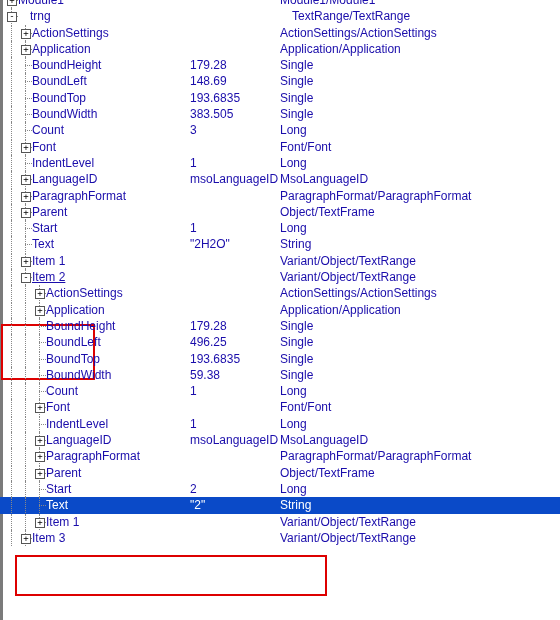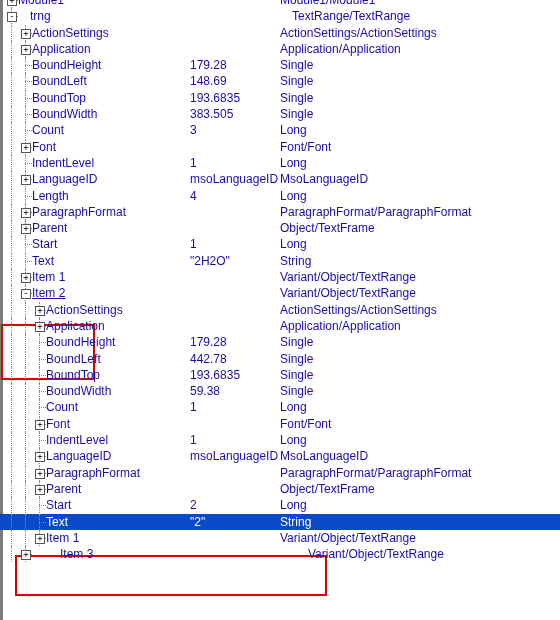--- a/index.html
+++ b/index.html
@@ -32,38 +32,37 @@
       <div class="row"><span class="gutter" style="padding-left: 4px;"><span class="seg"><span class="v"></span></span><span class="seg node"><span class="v"></span><span class="h"></span><span class="box">+</span></span></span><span class="col-name" style="width: 158px;">ActionSettings</span><span class="col-val"></span><span class="col-type">ActionSettings/ActionSettings</span></div>
       <div class="row"><span class="gutter" style="padding-left: 4px;"><span class="seg"><span class="v"></span></span><span class="seg node"><span class="v"></span><span class="h"></span><span class="box">+</span></span></span><span class="col-name" style="width: 158px;">Application</span><span class="col-val"></span><span class="col-type">Application/Application</span></div>
       <div class="row"><span class="gutter" style="padding-left: 4px;"><span class="seg"><span class="v"></span></span><span class="seg"><span class="v"></span><span class="h"></span></span></span><span class="col-name" style="width: 158px;">BoundHeight</span><span class="col-val">179.28</span><span class="col-type">Single</span></div>
       <div class="row"><span class="gutter" style="padding-left: 4px;"><span class="seg"><span class="v"></span></span><span class="seg"><span class="v"></span><span class="h"></span></span></span><span class="col-name" style="width: 158px;">BoundLeft</span><span class="col-val">148.69</span><span class="col-type">Single</span></div>
       <div class="row"><span class="gutter" style="padding-left: 4px;"><span class="seg"><span class="v"></span></span><span class="seg"><span class="v"></span><span class="h"></span></span></span><span class="col-name" style="width: 158px;">BoundTop</span><span class="col-val">193.6835</span><span class="col-type">Single</span></div>
       <div class="row"><span class="gutter" style="padding-left: 4px;"><span class="seg"><span class="v"></span></span><span class="seg"><span class="v"></span><span class="h"></span></span></span><span class="col-name" style="width: 158px;">BoundWidth</span><span class="col-val">383.505</span><span class="col-type">Single</span></div>
       <div class="row"><span class="gutter" style="padding-left: 4px;"><span class="seg"><span class="v"></span></span><span class="seg"><span class="v"></span><span class="h"></span></span></span><span class="col-name" style="width: 158px;">Count</span><span class="col-val">3</span><span class="col-type">Long</span></div>
       <div class="row"><span class="gutter" style="padding-left: 4px;"><span class="seg"><span class="v"></span></span><span class="seg node"><span class="v"></span><span class="h"></span><span class="box">+</span></span></span><span class="col-name" style="width: 158px;">Font</span><span class="col-val"></span><span class="col-type">Font/Font</span></div>
       <div class="row"><span class="gutter" style="padding-left: 4px;"><span class="seg"><span class="v"></span></span><span class="seg"><span class="v"></span><span class="h"></span></span></span><span class="col-name" style="width: 158px;">IndentLevel</span><span class="col-val">1</span><span class="col-type">Long</span></div>
       <div class="row"><span class="gutter" style="padding-left: 4px;"><span class="seg"><span class="v"></span></span><span class="seg node"><span class="v"></span><span class="h"></span><span class="box">+</span></span></span><span class="col-name" style="width: 158px;">LanguageID</span><span class="col-val">msoLanguageID</span><span class="col-type">MsoLanguageID</span></div>
-      <div class="row"><span class="gutter" style="padding-left: 4px;"><span class="seg"><span class="v"></span></span><span class="seg"><span class="v"></span><span class="h"></span></span></span><span class="col-name" style="width: 158px;">Length</span><span class="col-val">4</span><span class="col-type">Long</span></div>
       <div class="row"><span class="gutter" style="padding-left: 4px;"><span class="seg"><span class="v"></span></span><span class="seg node"><span class="v"></span><span class="h"></span><span class="box">+</span></span></span><span class="col-name" style="width: 158px;">ParagraphFormat</span><span class="col-val"></span><span class="col-type">ParagraphFormat/ParagraphFormat</span></div>
       <div class="row"><span class="gutter" style="padding-left: 4px;"><span class="seg"><span class="v"></span></span><span class="seg node"><span class="v"></span><span class="h"></span><span class="box">+</span></span></span><span class="col-name" style="width: 158px;">Parent</span><span class="col-val"></span><span class="col-type">Object/TextFrame</span></div>
       <div class="row"><span class="gutter" style="padding-left: 4px;"><span class="seg"><span class="v"></span></span><span class="seg"><span class="v"></span><span class="h"></span></span></span><span class="col-name" style="width: 158px;">Start</span><span class="col-val">1</span><span class="col-type">Long</span></div>
       <div class="row"><span class="gutter" style="padding-left: 4px;"><span class="seg"><span class="v"></span></span><span class="seg"><span class="v"></span><span class="h"></span></span></span><span class="col-name" style="width: 158px;">Text</span><span class="col-val">"2H2O"</span><span class="col-type">String</span></div>
       <div class="row"><span class="gutter" style="padding-left: 4px;"><span class="seg"><span class="v"></span></span><span class="seg node"><span class="v"></span><span class="h"></span><span class="box">+</span></span></span><span class="col-name" style="width: 158px;">Item 1</span><span class="col-val"></span><span class="col-type">Variant/Object/TextRange</span></div>
       <div class="row"><span class="gutter" style="padding-left: 4px;"><span class="seg"><span class="v"></span></span><span class="seg node"><span class="v"></span><span class="h"></span><span class="box">-</span></span></span><span class="col-name" style="width: 158px; text-decoration: underline;">Item 2</span><span class="col-val"></span><span class="col-type">Variant/Object/TextRange</span></div>
       <div class="row"><span class="gutter" style="padding-left: 4px;"><span class="seg"><span class="v"></span></span><span class="seg"><span class="v"></span></span><span class="seg node"><span class="v"></span><span class="h"></span><span class="box">+</span></span></span><span class="col-name" style="width: 144px;">ActionSettings</span><span class="col-val"></span><span class="col-type">ActionSettings/ActionSettings</span></div>
       <div class="row"><span class="gutter" style="padding-left: 4px;"><span class="seg"><span class="v"></span></span><span class="seg"><span class="v"></span></span><span class="seg node"><span class="v"></span><span class="h"></span><span class="box">+</span></span></span><span class="col-name" style="width: 144px;">Application</span><span class="col-val"></span><span class="col-type">Application/Application</span></div>
       <div class="row"><span class="gutter" style="padding-left: 4px;"><span class="seg"><span class="v"></span></span><span class="seg"><span class="v"></span></span><span class="seg"><span class="v"></span><span class="h"></span></span></span><span class="col-name" style="width: 144px;">BoundHeight</span><span class="col-val">179.28</span><span class="col-type">Single</span></div>
-      <div class="row"><span class="gutter" style="padding-left: 4px;"><span class="seg"><span class="v"></span></span><span class="seg"><span class="v"></span></span><span class="seg"><span class="v"></span><span class="h"></span></span></span><span class="col-name" style="width: 144px;">BoundLeft</span><span class="col-val">442.78</span><span class="col-type">Single</span></div>
+      <div class="row"><span class="gutter" style="padding-left: 4px;"><span class="seg"><span class="v"></span></span><span class="seg"><span class="v"></span></span><span class="seg"><span class="v"></span><span class="h"></span></span></span><span class="col-name" style="width: 144px;">BoundLeft</span><span class="col-val">496.25</span><span class="col-type">Single</span></div>
       <div class="row"><span class="gutter" style="padding-left: 4px;"><span class="seg"><span class="v"></span></span><span class="seg"><span class="v"></span></span><span class="seg"><span class="v"></span><span class="h"></span></span></span><span class="col-name" style="width: 144px;">BoundTop</span><span class="col-val">193.6835</span><span class="col-type">Single</span></div>
       <div class="row"><span class="gutter" style="padding-left: 4px;"><span class="seg"><span class="v"></span></span><span class="seg"><span class="v"></span></span><span class="seg"><span class="v"></span><span class="h"></span></span></span><span class="col-name" style="width: 144px;">BoundWidth</span><span class="col-val">59.38</span><span class="col-type">Single</span></div>
       <div class="row"><span class="gutter" style="padding-left: 4px;"><span class="seg"><span class="v"></span></span><span class="seg"><span class="v"></span></span><span class="seg"><span class="v"></span><span class="h"></span></span></span><span class="col-name" style="width: 144px;">Count</span><span class="col-val">1</span><span class="col-type">Long</span></div>
       <div class="row"><span class="gutter" style="padding-left: 4px;"><span class="seg"><span class="v"></span></span><span class="seg"><span class="v"></span></span><span class="seg node"><span class="v"></span><span class="h"></span><span class="box">+</span></span></span><span class="col-name" style="width: 144px;">Font</span><span class="col-val"></span><span class="col-type">Font/Font</span></div>
       <div class="row"><span class="gutter" style="padding-left: 4px;"><span class="seg"><span class="v"></span></span><span class="seg"><span class="v"></span></span><span class="seg"><span class="v"></span><span class="h"></span></span></span><span class="col-name" style="width: 144px;">IndentLevel</span><span class="col-val">1</span><span class="col-type">Long</span></div>
       <div class="row"><span class="gutter" style="padding-left: 4px;"><span class="seg"><span class="v"></span></span><span class="seg"><span class="v"></span></span><span class="seg node"><span class="v"></span><span class="h"></span><span class="box">+</span></span></span><span class="col-name" style="width: 144px;">LanguageID</span><span class="col-val">msoLanguageID</span><span class="col-type">MsoLanguageID</span></div>
       <div class="row"><span class="gutter" style="padding-left: 4px;"><span class="seg"><span class="v"></span></span><span class="seg"><span class="v"></span></span><span class="seg node"><span class="v"></span><span class="h"></span><span class="box">+</span></span></span><span class="col-name" style="width: 144px;">ParagraphFormat</span><span class="col-val"></span><span class="col-type">ParagraphFormat/ParagraphFormat</span></div>
       <div class="row"><span class="gutter" style="padding-left: 4px;"><span class="seg"><span class="v"></span></span><span class="seg"><span class="v"></span></span><span class="seg node"><span class="v"></span><span class="h"></span><span class="box">+</span></span></span><span class="col-name" style="width: 144px;">Parent</span><span class="col-val"></span><span class="col-type">Object/TextFrame</span></div>
       <div class="row"><span class="gutter" style="padding-left: 4px;"><span class="seg"><span class="v"></span></span><span class="seg"><span class="v"></span></span><span class="seg"><span class="v"></span><span class="h"></span></span></span><span class="col-name" style="width: 144px;">Start</span><span class="col-val">2</span><span class="col-type">Long</span></div>
       <div class="row sel"><span class="gutter" style="padding-left: 4px;"><span class="seg"><span class="v"></span></span><span class="seg"><span class="v"></span></span><span class="seg"><span class="v"></span><span class="h"></span></span></span><span class="col-name" style="width: 144px;">Text</span><span class="col-val">"2"</span><span class="col-type">String</span></div>
       <div class="row"><span class="gutter" style="padding-left: 4px;"><span class="seg"><span class="v"></span></span><span class="seg"><span class="v"></span></span><span class="seg node"><span class="v"></span><span class="h"></span><span class="box">+</span></span></span><span class="col-name" style="width: 144px;">Item 1</span><span class="col-val"></span><span class="col-type">Variant/Object/TextRange</span></div>
-      <div class="row"><span class="gutter" style="padding-left: 4px;"><span class="seg"><span class="v"></span></span><span class="seg node"><span class="v"></span><span class="h"></span><span class="box">+</span></span></span><span class="col-name" style="width: 158px; margin-left: 28px;">Item 3</span><span class="col-val"></span><span class="col-type">Variant/Object/TextRange</span></div>
+      <div class="row"><span class="gutter" style="padding-left: 4px;"><span class="seg"><span class="v"></span></span><span class="seg node"><span class="v"></span><span class="h"></span><span class="box">+</span></span></span><span class="col-name" style="width: 158px;">Item 3</span><span class="col-val"></span><span class="col-type">Variant/Object/TextRange</span></div>
     </div>
 
 </div>
 
 </body></html>

